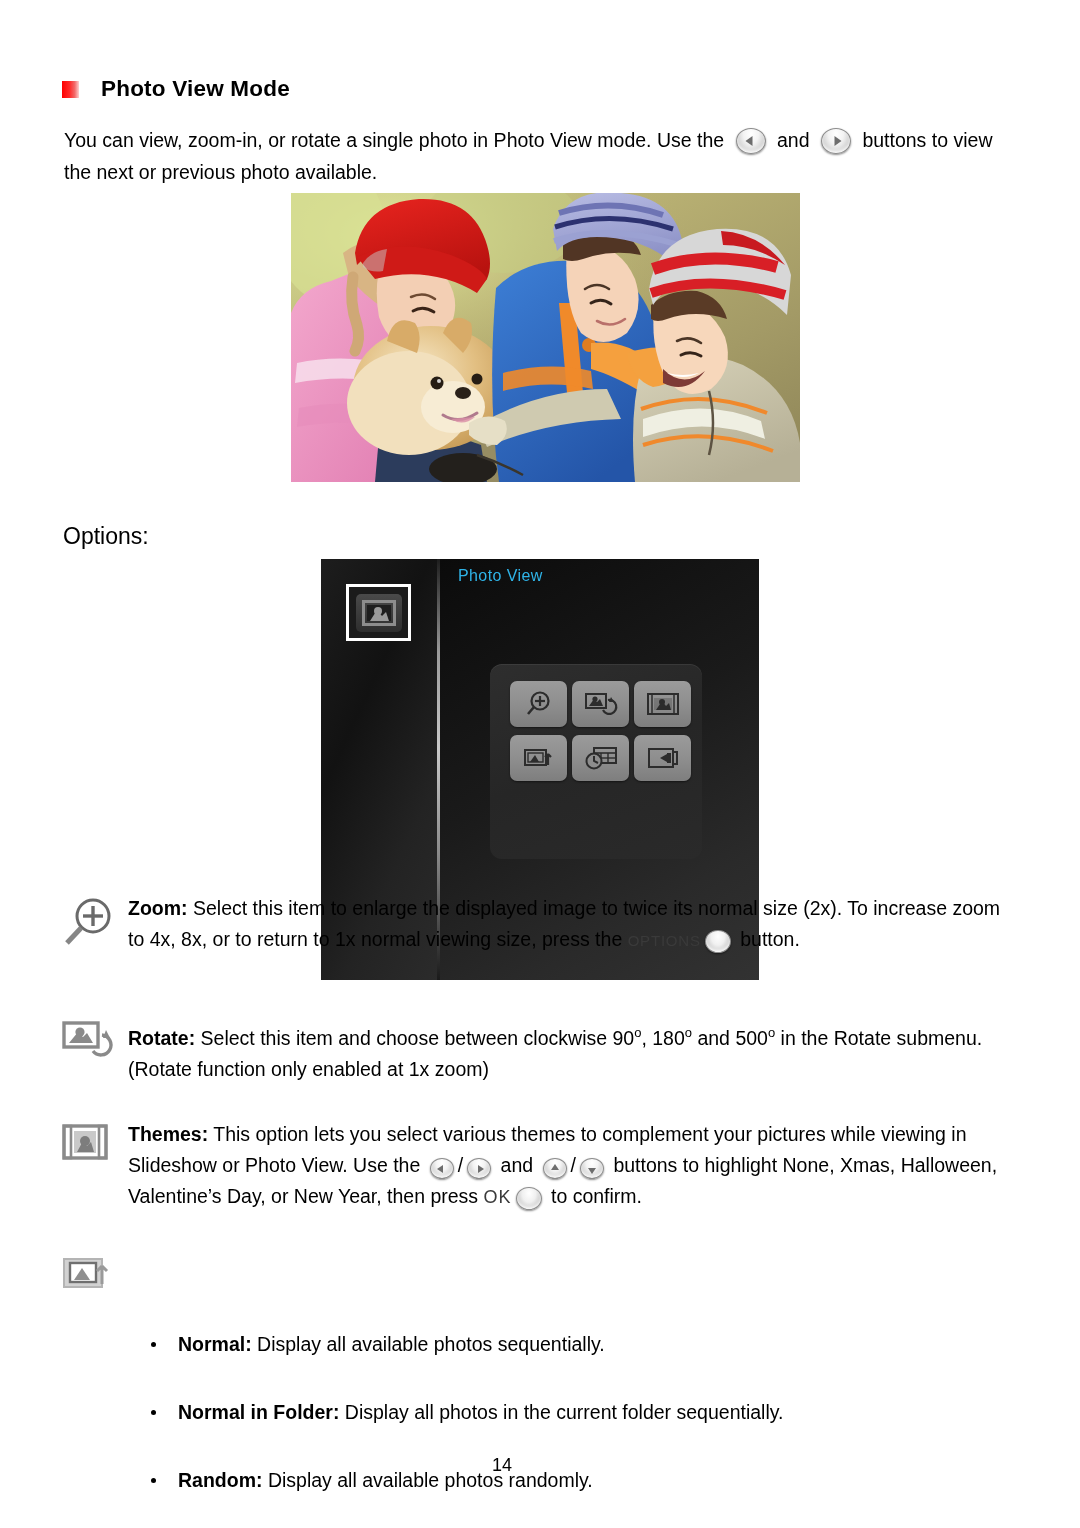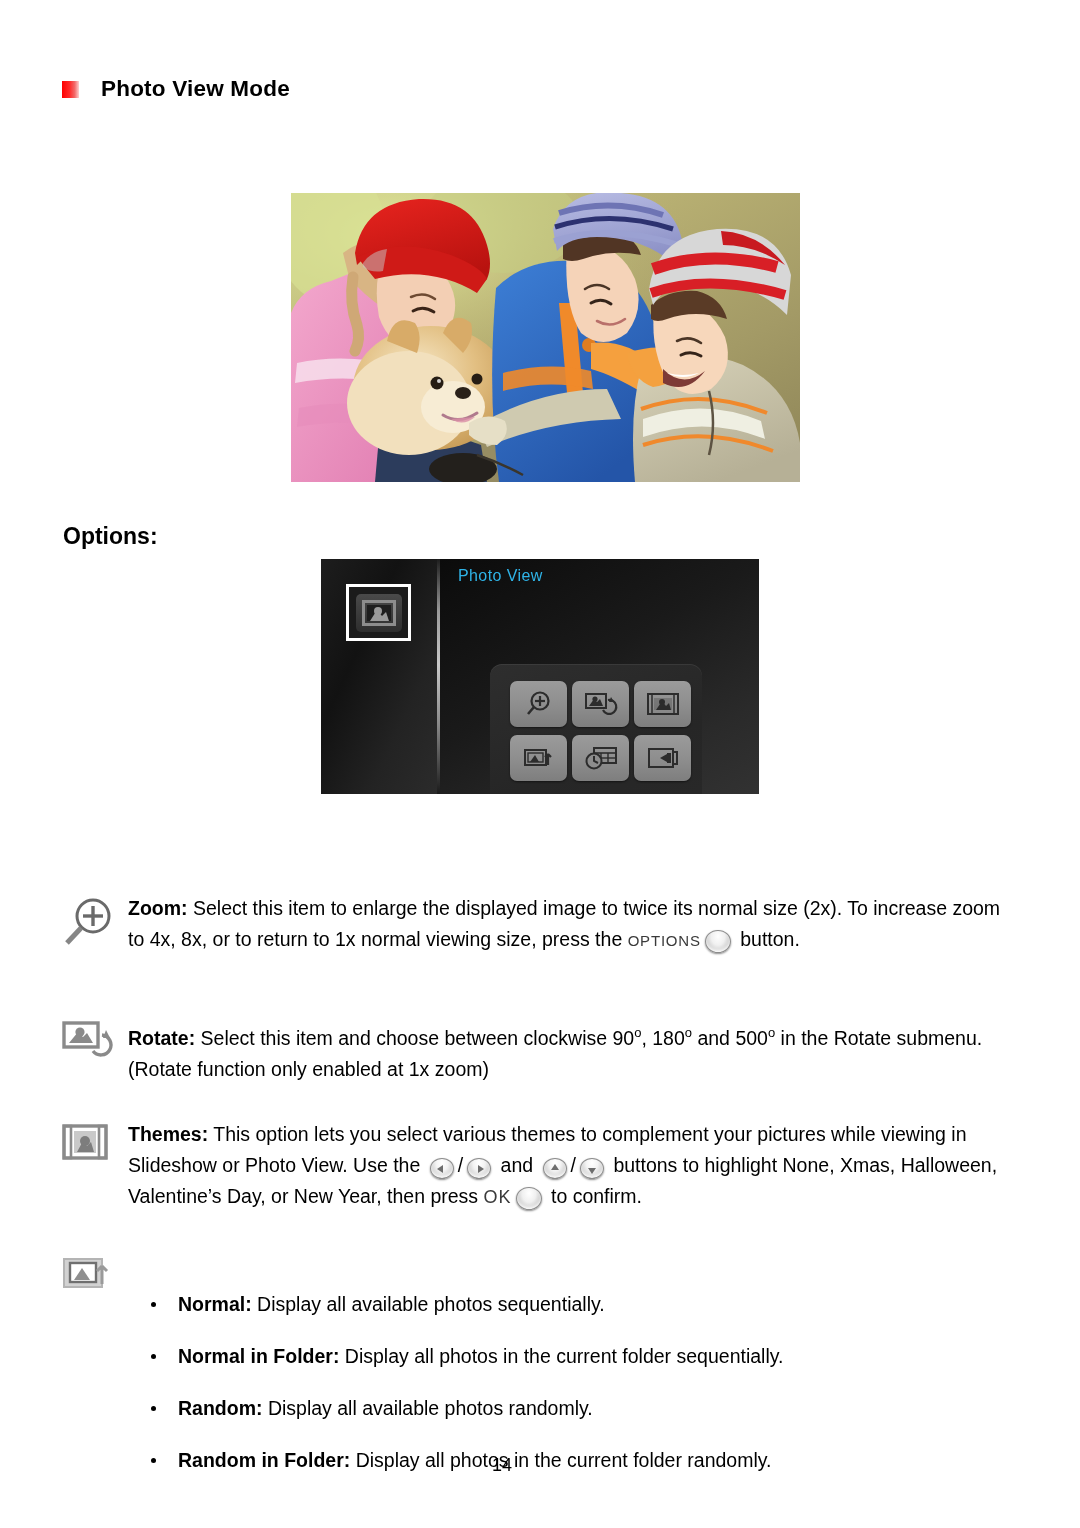--- a/index.html
+++ b/index.html
@@ -112,30 +112,30 @@
     background: #b9ae7e;
   }
   .photo-wrap svg { display: block; }
 
   
   .options-label {
     position: absolute;
     left: 63px;
     top: 523px;
     font-size: 23px;
-    font-weight: bold;
+    font-weight: normal;
   }
 
   
   .device {
     position: absolute;
     left: 321px;
     top: 559px;
     width: 438px;
-    height: 235px;
+    height: 421px;
     background: #fdba74;
     overflow: hidden;
   }
   .device-left {
     position: absolute;
     left: 0; top: 0;
     width: 116px; height: 100%;
     background: linear-gradient(115deg, #1d1d1d 0%, #121212 35%, #232323 70%, #2b2b2b 100%);
   }
   .device-divider {
@@ -236,20 +236,21 @@
     list-style: none;
     margin: 0;
     padding: 0;
     font-size: 19.5px;
   }
   .bullets li {
     position: relative;
     padding-left: 33px;
     margin-bottom: 24px;
     line-height: 28px;
+    margin-top: 40px;
   }
   .bullets li::before {
     content: "";
     position: absolute;
     left: 6px;
     top: 12px;
     width: 5px; height: 5px;
     background: #000;
     border-radius: 50%;
   }
@@ -266,20 +267,27 @@
 </head>
 <body>
 
 <div class="page">
 
   <div class="section-heading">
     <span class="red-square"></span>
     <span class="section-heading-text">Photo View Mode</span>
   </div>
 
+  <div class="intro">
+    <span>You can view, zoom-in, or rotate a single photo in Photo View mode. Use the</span>
+    <span class="rbtn left inline-btn"></span>
+    <span>and</span>
+    <span class="rbtn right inline-btn"></span>
+    <span>buttons to view the next or previous photo available.</span>
+  </div>
 
   <div class="photo-wrap">
     <svg width="509" height="289" viewBox="0 0 509 289" xmlns="http://www.w3.org/2000/svg">
       <defs>
         <linearGradient id="bg" x1="0" y1="0" x2="1" y2="1">
           <stop offset="0" stop-color="#cfd68c"></stop>
           <stop offset="0.35" stop-color="#b9b173"></stop>
           <stop offset="0.7" stop-color="#a39a66"></stop>
           <stop offset="1" stop-color="#8d8457"></stop>
         </linearGradient>

